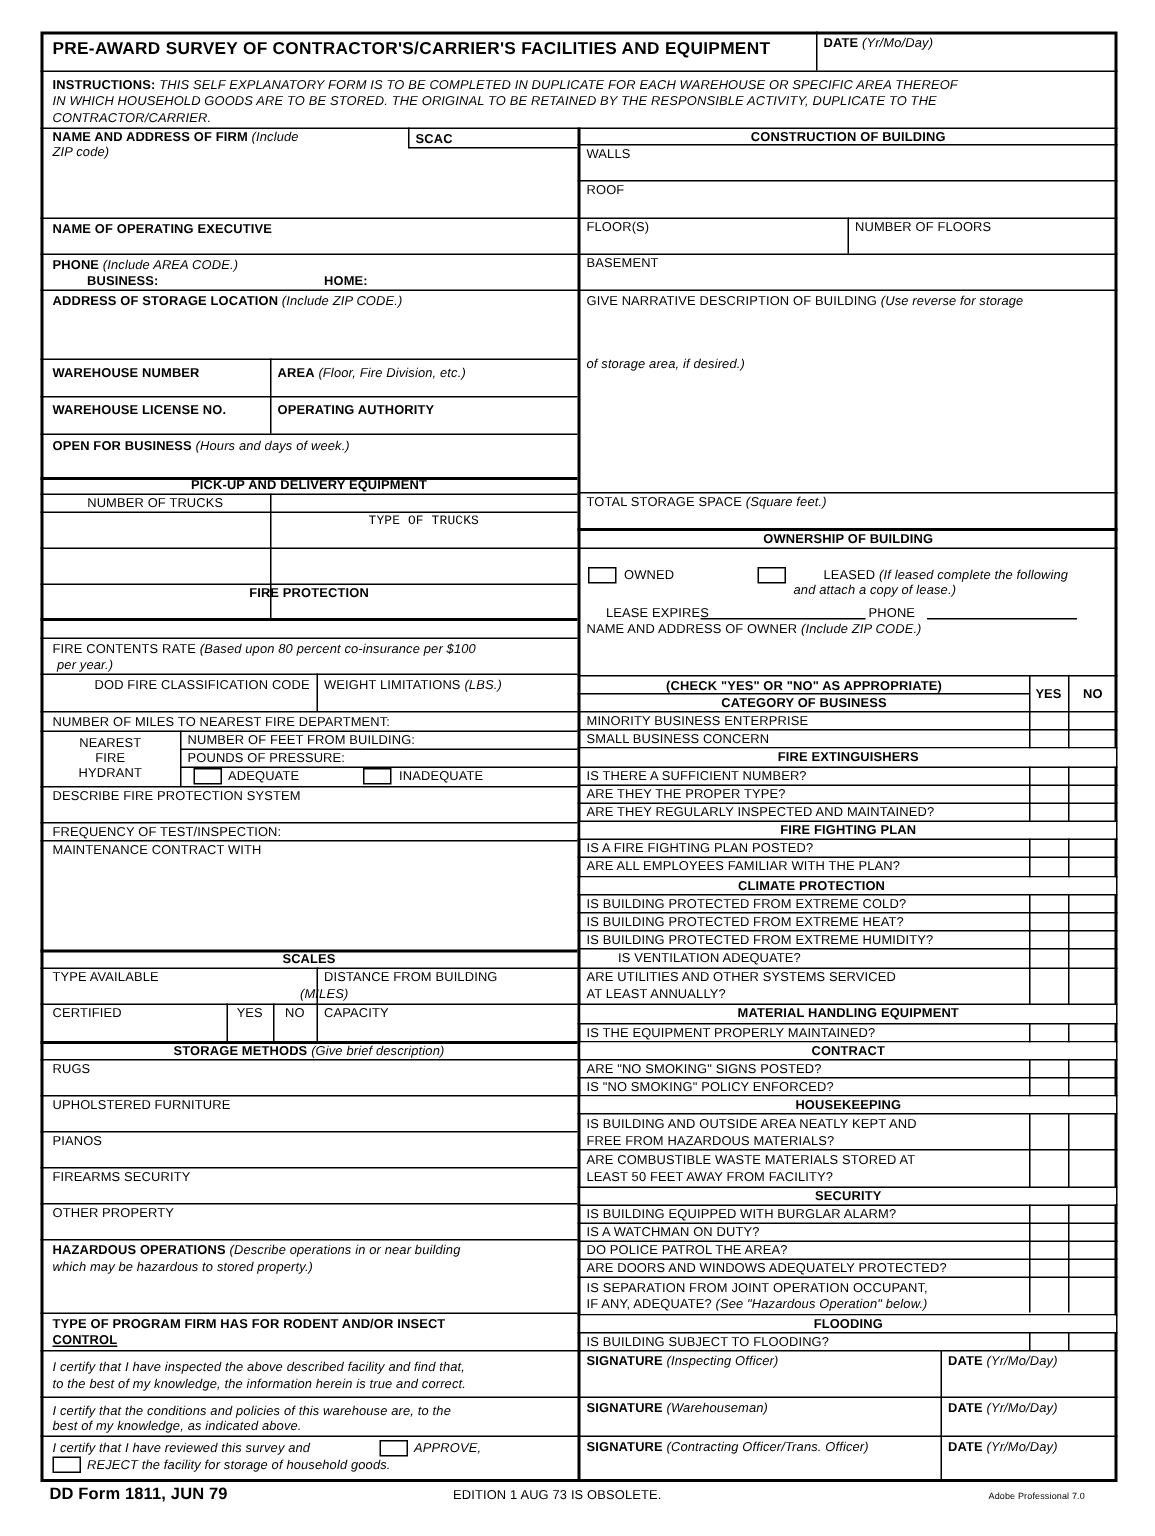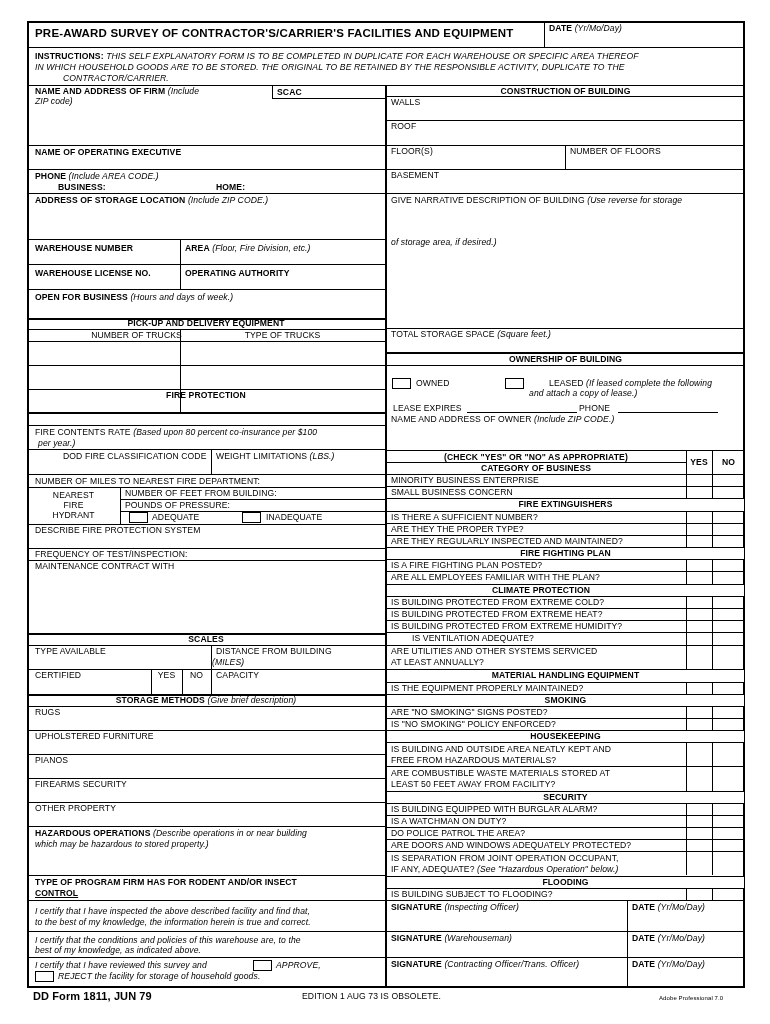--- a/index.html
+++ b/index.html
@@ -24,21 +24,21 @@
 <div class="frame"></div>
 
 <div class="t title" style="left:35px; top:28px;">PRE-AWARD SURVEY OF CONTRACTOR'S/CARRIER'S FACILITIES AND EQUIPMENT</div>
 <div class="vl" style="left:544px; top:21px; height:26px;"></div>
 <div class="t" style="left:549px; top:23px;"><span class="b">DATE</span> <span class="i">(Yr/Mo/Day)</span></div>
 <div class="field" style="left:546px; top:34px; width:198px; height:13px;"></div>
 <div class="hl" style="left:27px; top:47px; width:718px;"></div>
 
 <div class="t" style="left:35px; top:51px;"><span class="b">INSTRUCTIONS:</span> <span class="i">THIS SELF EXPLANATORY FORM IS TO BE COMPLETED IN DUPLICATE FOR EACH WAREHOUSE OR SPECIFIC AREA THEREOF</span></div>
 <div class="t i" style="left:35px; top:62px;">IN WHICH HOUSEHOLD GOODS ARE TO BE STORED.  THE ORIGINAL TO BE RETAINED BY THE RESPONSIBLE ACTIVITY, DUPLICATE TO THE</div>
-<div class="t i" style="left:35px; top:73px;margin-left:28px;">CONTRACTOR/CARRIER.</div>
+<div class="t i" style="left:35px; top:73px;">CONTRACTOR/CARRIER.</div>
 <div class="hl" style="left:27px; top:85px; width:718px;"></div>
 
 <div class="vl2" style="left:385px; top:85px; height:816px;"></div>
 
 <div class="t" style="left:35px; top:86px;"><span class="b">NAME AND ADDRESS OF FIRM</span> <span class="i">(Include</span></div>
 <div class="t i" style="left:35px; top:96px;">ZIP code)</div>
 <div class="field" style="left:30px; top:107px; width:354px; height:36px;"></div>
 <div class="vl" style="left:272px; top:85px; height:13px;"></div>
 <div class="hl" style="left:272px; top:98px; width:113px;"></div>
 <div class="t b" style="left:277px; top:87px;">SCAC</div>
@@ -64,22 +64,22 @@
 <div class="t b" style="left:35px; top:268px;">WAREHOUSE LICENSE NO.</div>
 <div class="t b" style="left:185px; top:268px;">OPERATING AUTHORITY</div>
 <div class="hl" style="left:27px; top:289px; width:358px;"></div>
 
 <div class="t" style="left:35px; top:292px;"><span class="b">OPEN FOR BUSINESS</span> <span class="i">(Hours and days of week.)</span></div>
 <div class="hl2" style="left:27px; top:318px; width:358px;"></div>
 
 <div class="t b c" style="left:27px; top:318px; width:358px;">PICK-UP AND DELIVERY EQUIPMENT</div>
 <div class="hl" style="left:27px; top:329px; width:358px;"></div>
 <div class="vl" style="left:180px; top:329px; height:83px;"></div>
-<div class="t c" style="left:27px; top:330px; width:153px;margin-left:33px;">NUMBER OF TRUCKS</div>
-<div class="t c" style="left:180px; top:330px; width:205px;">TYPE OF TRUCKS</div>
+<div class="t c" style="left:27px; top:330px; width:153px;">NUMBER OF TRUCKS</div>
+<div class="t c" style="left:180px; top:342px; width:205px;font-family:Liberation Mono, monospace;">TYPE OF TRUCKS</div>
 <div class="hl" style="left:27px; top:341px; width:358px;"></div>
 <div class="hl" style="left:27px; top:365px; width:358px;"></div>
 <div class="hl" style="left:27px; top:389px; width:358px;"></div>
 <div class="hl2" style="left:27px; top:412px; width:358px;"></div>
 
 <div class="t b c" style="left:27px; top:390px; width:358px;">FIRE PROTECTION</div>
 <div class="hl" style="left:27px; top:425px; width:358px;"></div>
 <div class="t" style="left:35px; top:427px;"><span>FIRE CONTENTS RATE</span> <span class="i">(Based upon 80 percent co-insurance per $100</span></div>
 <div class="t i" style="left:38px; top:438px;">per year.)</div>
 <div class="hl" style="left:27px; top:449px; width:358px;"></div>
@@ -109,21 +109,21 @@
 <div class="t" style="left:35px; top:549px;">FREQUENCY OF TEST/INSPECTION:</div>
 <div class="hl" style="left:27px; top:560px; width:358px;"></div>
 <div class="t" style="left:35px; top:561px;">MAINTENANCE CONTRACT WITH</div>
 <div class="hl2" style="left:27px; top:633px; width:358px;"></div>
 
 <div class="t b c" style="left:27px; top:634px; width:358px;">SCALES</div>
 <div class="hl" style="left:27px; top:645px; width:358px;"></div>
 <div class="vl" style="left:211px; top:645px; height:49px;"></div>
 <div class="t" style="left:35px; top:646px;">TYPE AVAILABLE</div>
 <div class="t" style="left:216px; top:646px;">DISTANCE FROM BUILDING</div>
-<div class="t i" style="left:212px; top:657px;">(MILES)</div>
+<div class="t i" style="left:200px; top:657px;">(MILES)</div>
 <div class="hl" style="left:27px; top:669px; width:358px;"></div>
 <div class="t" style="left:35px; top:670px;">CERTIFIED</div>
 <div class="vl" style="left:151px; top:669px; height:25px;"></div>
 <div class="vl" style="left:182px; top:669px; height:25px;"></div>
 <div class="t c" style="left:151px; top:670px; width:31px;">YES</div>
 <div class="t c" style="left:182px; top:670px; width:29px;">NO</div>
 <div class="t" style="left:216px; top:670px;">CAPACITY</div>
 <div class="hl2" style="left:27px; top:694px; width:358px;"></div>
 
 <div class="t c" style="left:27px; top:695px; width:358px;"><span class="b">STORAGE METHODS</span> <span class="i">(Give brief description)</span></div>
@@ -178,21 +178,21 @@
 <div class="t" style="left:391px; top:329px;"><span>TOTAL STORAGE SPACE</span> <span class="i">(Square feet.)</span></div>
 <div class="hl2" style="left:385px; top:352px; width:360px;"></div>
 <div class="t b c" style="left:386px; top:354px; width:359px;">OWNERSHIP OF BUILDING</div>
 <div class="hl" style="left:385px; top:365px; width:360px;"></div>
 
 <div class="box" style="left:392px; top:378px;"></div>
 <div class="t" style="left:416px; top:378px;">OWNED</div>
 <div class="box" style="left:505px; top:378px;"></div>
 <div class="t" style="left:529px; top:378px;margin-left:20px;"><span>LEASED</span> <span class="i">(If leased complete the following</span></div>
 <div class="t i" style="left:529px; top:388px;">and attach a copy of lease.)</div>
-<div class="t" style="left:393px; top:403px;">LEASE EXPIRES</div>
+<div class="t" style="left:404px; top:403px;">LEASE EXPIRES</div>
 <div class="uline" style="left:467px; top:412px; width:110px;"></div>
 <div class="t" style="left:579px; top:403px;">PHONE</div>
 <div class="uline" style="left:618px; top:412px; width:100px;"></div>
 <div class="t" style="left:391px; top:414px;"><span>NAME AND ADDRESS OF OWNER</span> <span class="i">(Include ZIP CODE.)</span></div>
 <div class="hl" style="left:385px; top:450px; width:360px;"></div>
 
 <div class="vl" style="left:686px; top:450px; height:425px;"></div>
 <div class="vl" style="left:712px; top:450px; height:425px;"></div>
 <div class="t b c" style="left:386px; top:452px; width:300px;">(CHECK "YES" OR "NO" AS APPROPRIATE)</div>
 <div class="hl" style="left:385px; top:462px; width:301px;"></div>
@@ -234,21 +234,21 @@
 <div class="hl" style="left:385px; top:645px; width:360px;"></div>
 <div class="t" style="left:391px; top:646px;">ARE UTILITIES AND OTHER SYSTEMS SERVICED</div>
 <div class="t" style="left:391px; top:657px;">AT LEAST ANNUALLY?</div>
 <div class="hl" style="left:385px; top:669px; width:360px;"></div>
 <div class="field" style="left:387px; top:670px; width:357px; height:12px; background:#fff;"></div>
 <div class="t b c" style="left:386px; top:670px; width:359px;">MATERIAL HANDLING EQUIPMENT</div>
 <div class="hl" style="left:385px; top:682px; width:360px;"></div>
 <div class="t" style="left:391px; top:683px;">IS THE EQUIPMENT PROPERLY MAINTAINED?</div>
 <div class="hl" style="left:385px; top:694px; width:360px;"></div>
 <div class="field" style="left:387px; top:695px; width:357px; height:11px; background:#fff;"></div>
-<div class="t b c" style="left:386px; top:695px; width:359px;">SMOKING</div>
+<div class="t b c" style="left:386px; top:695px; width:359px;">CONTRACT</div>
 <div class="hl" style="left:385px; top:706px; width:360px;"></div>
 <div class="t" style="left:391px; top:707px;">ARE "NO SMOKING" SIGNS POSTED?</div>
 <div class="hl" style="left:385px; top:718px; width:360px;"></div>
 <div class="t" style="left:391px; top:719px;">IS "NO SMOKING" POLICY ENFORCED?</div>
 <div class="hl" style="left:385px; top:730px; width:360px;"></div>
 <div class="field" style="left:387px; top:731px; width:357px; height:11px; background:#fff;"></div>
 <div class="t b c" style="left:386px; top:731px; width:359px;">HOUSEKEEPING</div>
 <div class="hl" style="left:385px; top:742px; width:360px;"></div>
 <div class="t" style="left:391px; top:744px;">IS BUILDING AND OUTSIDE AREA NEATLY KEPT AND</div>
 <div class="t" style="left:391px; top:755px;">FREE FROM HAZARDOUS MATERIALS?</div>

